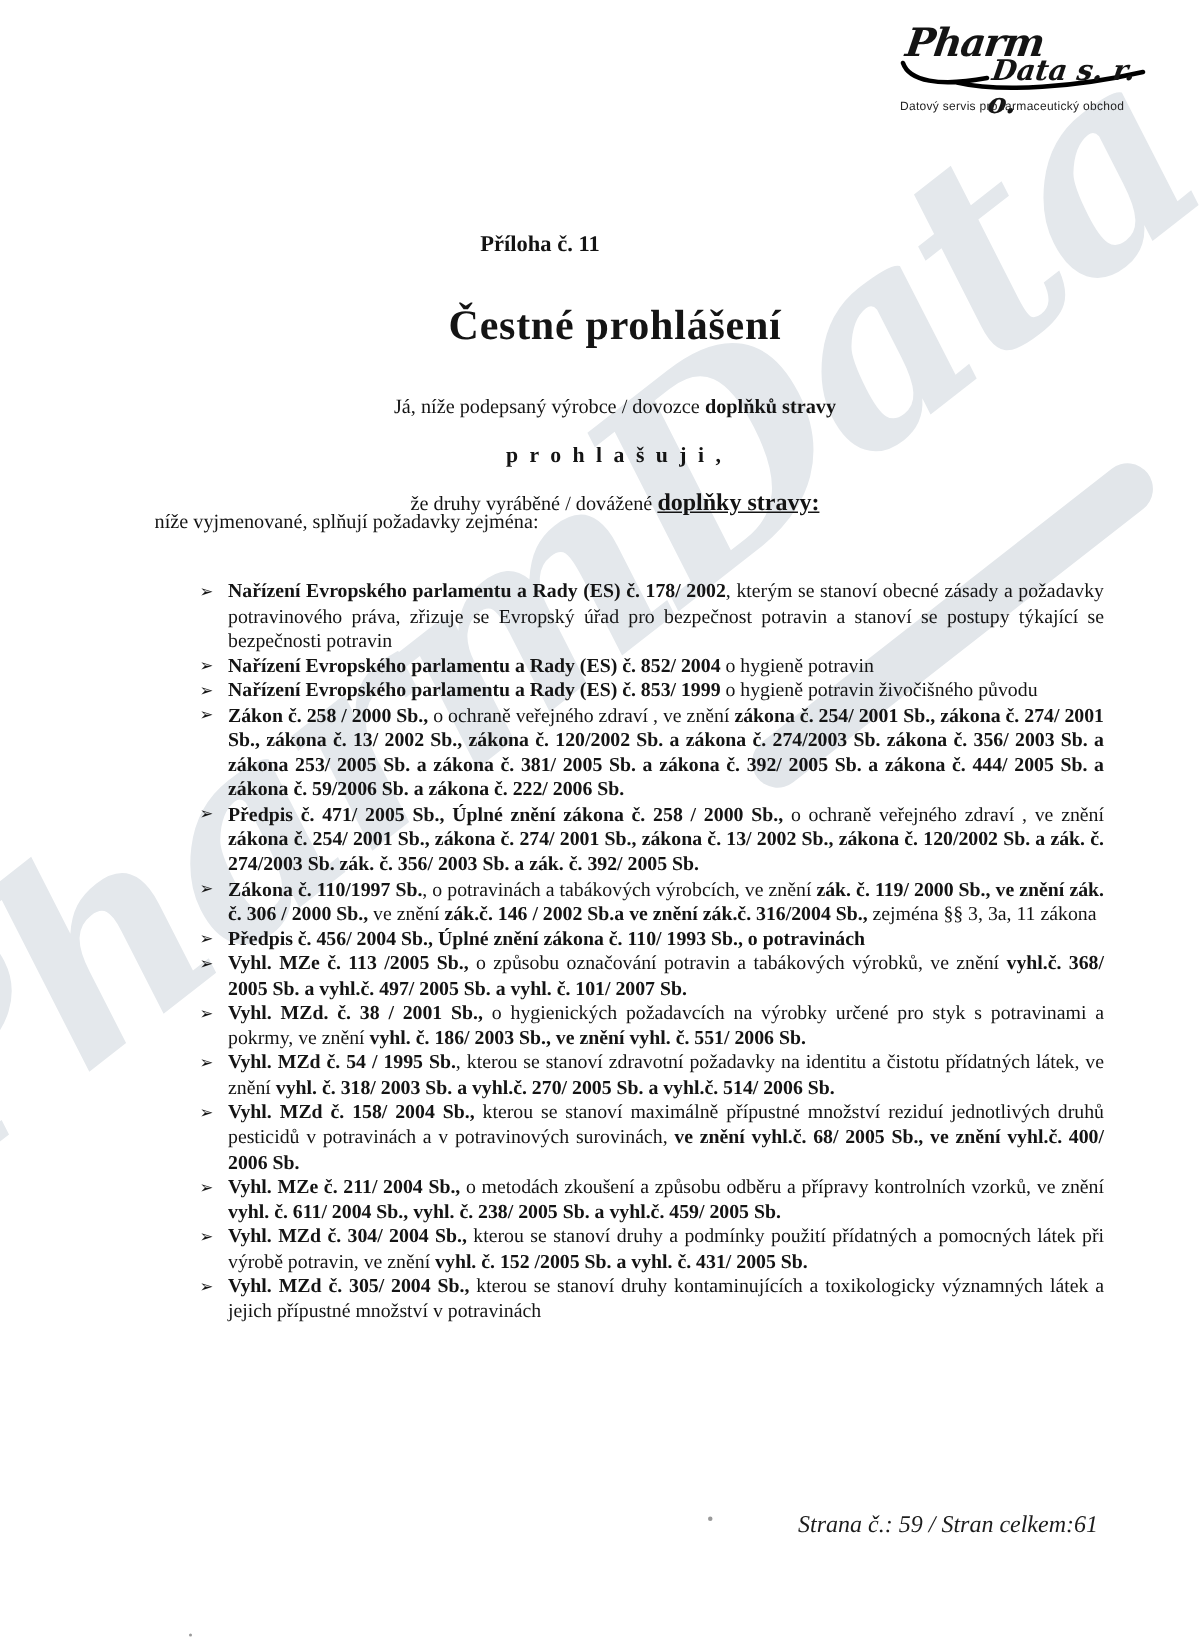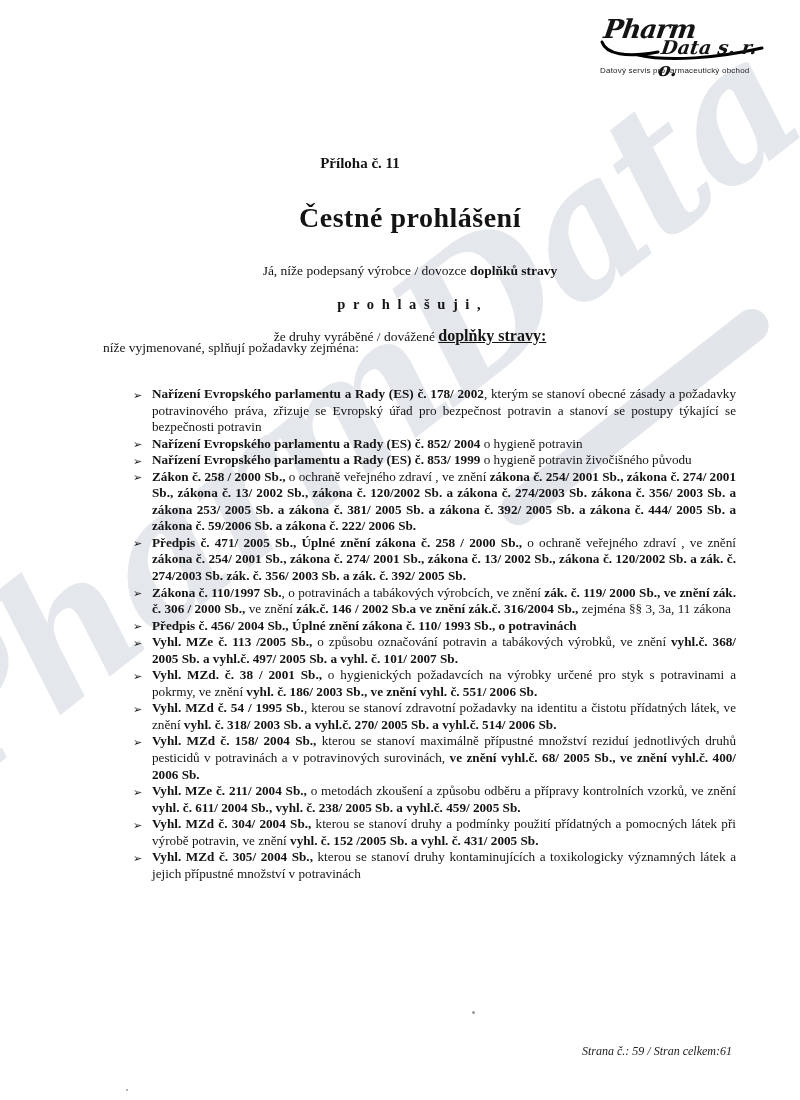--- a/index.html
+++ b/index.html
@@ -72,22 +72,22 @@
     position:relative; padding-left:18px;
     font-size:13.2px; line-height:16.55px; text-align:justify;
   }
   .legal-list li::before {
     content:var(--bullet,"\27A2");
     position:absolute; left:-1px; top:0.5px; font-size:11px;
   }
 
   
   .footer {
-    position:absolute; left:0; top:1044px; width:732px; text-align:right;
-    font-style:italic; font-size:12px; color:#1c1c1c;
+    position:absolute; left:0; top:1008px; width:732px; text-align:right;
+    font-style:italic; font-size:16px; color:#1c1c1c;
   }
   .speck { position:absolute; width:3px; height:3px; border-radius:50%; background:#9a9a9a; }
   .speck-1 { left:472px; top:1011px; }
   .speck-2 { left:126px; top:1089px; width:2px; height:2px; }
 </style>
 </head>
 <body>
 
 <div class="page">
 

